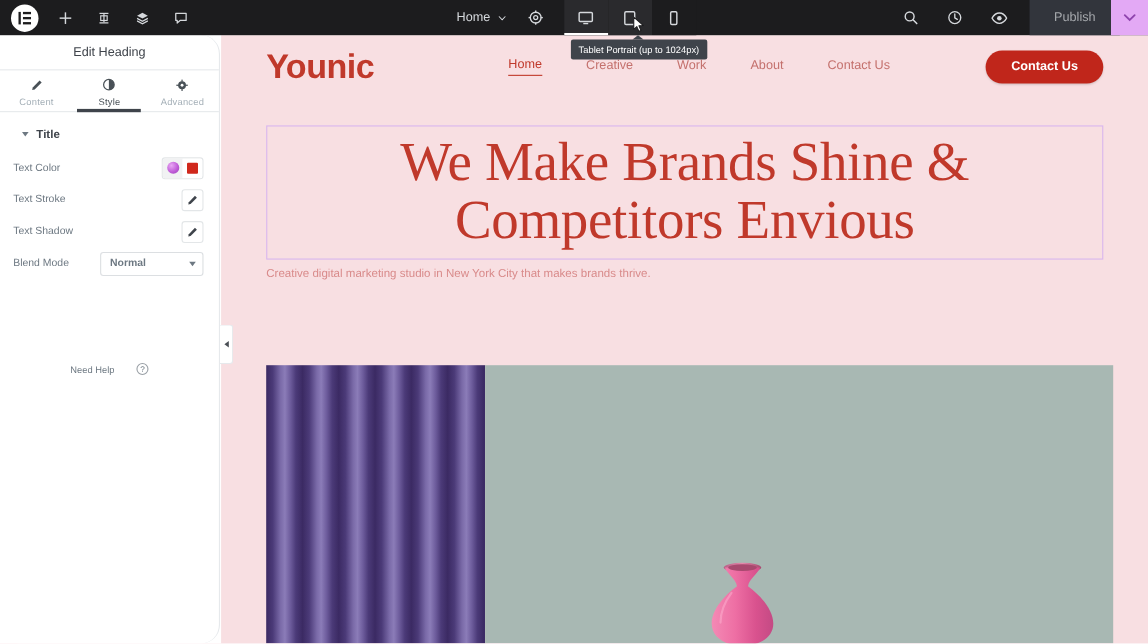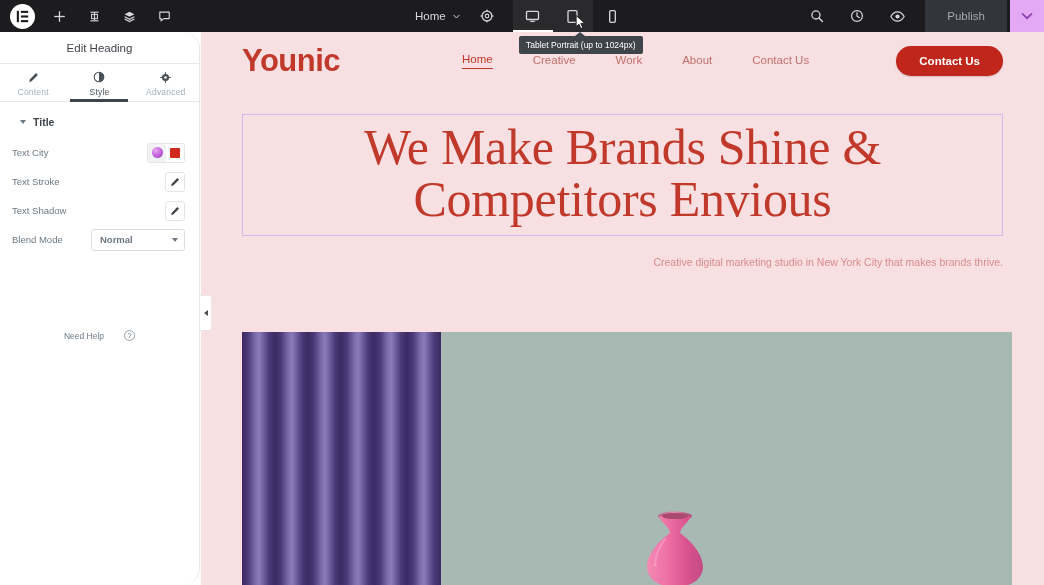--- a/index.html
+++ b/index.html
@@ -61,21 +61,21 @@
     width: 100%; height: 2px; background: #ffffff;
   }
   .dev-btn.hovered { background: #2a2a2d; }
   .cursor-glyph {
     position: absolute; left: 22px; top: 15px;
     width: 13px; height: 15px;
     pointer-events: none;
   }
 
   .tb-right {
-    position: absolute; right: 37px; top: 0; height: 32px;
+    position: absolute; right: 26px; top: 0; height: 32px;
     display: flex; align-items: center;
   }
   .tb-right .tb-icon { margin: 0 9px; }
   .publish-btn {
     height: 32px; padding: 0 22px;
     background: #32353c; color: #a6a9ad;
     font-size: 11.5px; display: flex; align-items: center;
     cursor: pointer; margin-left: 8px;
   }
   .right-strip {
@@ -248,21 +248,21 @@
     padding: 6px 0 10px 0;
   }
   .hero-h1 {
     font-family: "Liberation Serif", serif;
     font-size: 50px; line-height: 1.04;
     color: #c0392b; text-align: center;
     font-weight: normal;
     letter-spacing: -0.3px;
   }
   .hero-sub {
-    margin-top: 20px; text-align: right;
+    margin-top: 7px; text-align: left;
     font-size: 10.5px; color: #d98b8b;
   }
 
   .photo {
     position: absolute; top: 300px; left: 41px;
     width: 770px; height: 253px;
     display: flex;
   }
   .curtain {
     width: 199px; height: 100%;
@@ -457,21 +457,21 @@
         <span class="pt-lbl">Advanced</span>
       </div>
     </div>
 
     <div class="section-head">
       <span class="caret-dn"></span>
       <span>Title</span>
     </div>
 
     <div class="ctrl-row">
-      <span class="ctrl-lbl">Text City</span>
+      <span class="ctrl-lbl">Text Color</span>
       <span class="ctrl-right">
         <span class="btn-pair">
           <span class="mini-btn">
             <span class="globe-purple"></span>
           </span>
           <span class="mini-btn white">
             <span class="swatch-red"></span>
           </span>
         </span>
       </span>

